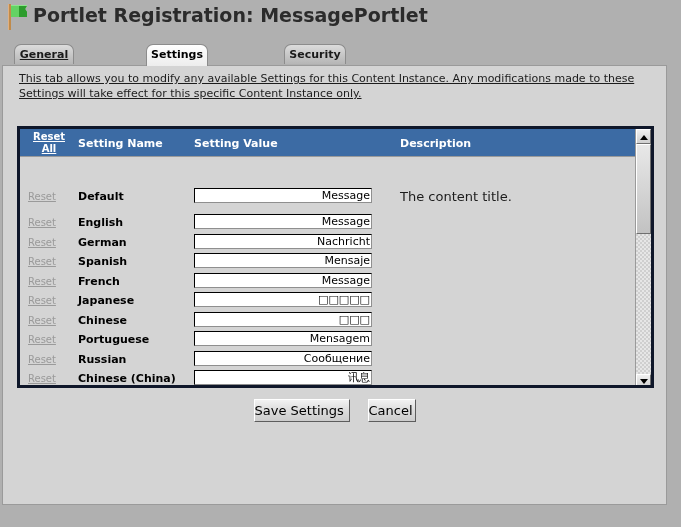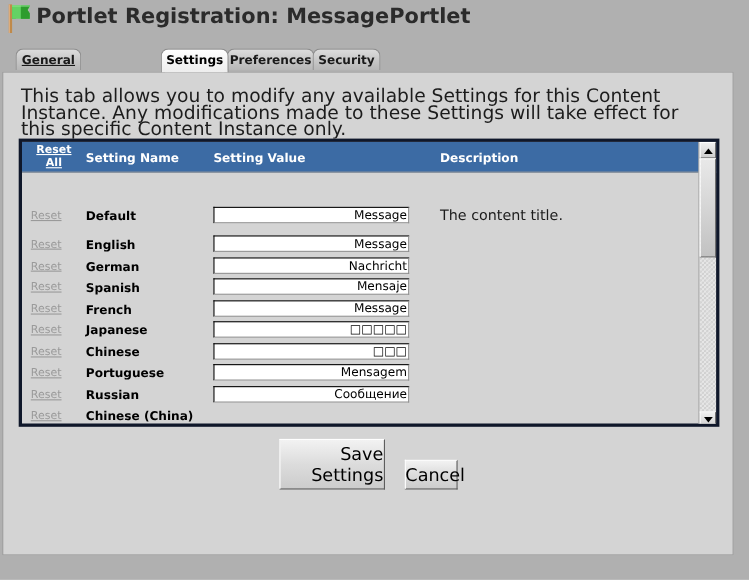--- a/index.html
+++ b/index.html
@@ -54,22 +54,22 @@
   }
 
   
   #panel {
     position: absolute; left: 2px; top: 65px; width: 665px; height: 440px;
     background: #d4d4d4;
     border: 1px solid #9a9a9a;
     box-sizing: border-box;
   }
   #intro-text {
-    position: absolute; left: 16px; top: 15px; width: 630px;
-    font-size: 17px; color: #1c1c1c; line-height: 15px;
+    position: absolute; left: 16px; top: 5px; width: 630px;
+    font-size: 11px; color: #1c1c1c; line-height: 15px; text-decoration: underline;
   }
 
   
   #grid-outer {
     position: absolute; left: 14px; top: 60px; width: 637px; height: 262px;
     border: 3px solid #0f172a;
     background: #d4d4d4;
     box-sizing: border-box;
     overflow: hidden;
   }
@@ -182,28 +182,28 @@
   }
 
   
   #btnbar {
     position: absolute; left: 0; top: 333px; width: 663px;
     text-align: center;
   }
   .btn {
     display: inline-block;
     font-family: "DejaVu Sans", "Liberation Sans", sans-serif;
-    font-size: 16px;
+    font-size: 13px;
     color: #000;
     background: linear-gradient(to bottom, #f2f2f2 0%, #dcdcdc 50%, #cccccc 100%);
     border: 1px solid #ffffff;
     border-right-color: #5d5d5d;
     border-bottom-color: #5d5d5d;
     padding: 3px 0;
-    text-align: right;
+    text-align: left;
     cursor: pointer;
     box-sizing: border-box;
   }
   #save-settings-button { width: 96px; }
   #cancel-button { width: 48px; margin-left: 18px; }
 </style>
 </head>
 <body>
 
 <div id="header">
@@ -214,21 +214,20 @@
     <path d="M5 2 L13 2 L13 14 L8 14 L5 14 Z" fill="#64d264"></path>
     <path d="M13 2 L21 2 L19 6 L21 9 L21 14 L13 14 Z" fill="#2d9c2d"></path>
     <path d="M5 2 L21 2 L21 3 L5 3 Z" fill="#8ce68c"></path>
   </svg>
   <div id="page-title">Portlet Registration: MessagePortlet</div>
 </div>
 
 <div id="tabstrip">
     <div class="tab" style="left: 14px; width: 60px; text-decoration: underline;">General</div>
     <div class="tab active" style="left: 146px; width: 62px; top: 0px;">Settings</div>
-    <div class="tab" style="left: 206px; width: 80px;">Preferences</div>
     <div class="tab" style="left: 284px; width: 62px;">Security</div>
   </div>
 
 <div id="panel">
 
   <div id="intro-text">This tab allows you to modify any available Settings for this Content Instance. Any modifications made to these Settings will take effect for this specific Content Instance only.</div>
 
   <div id="grid-outer">
 
     <div id="grid-head">
@@ -284,20 +283,21 @@
           <span class="valwrap"><input type="text" class="val" value="Mensagem" style=""></span>
         </div>
         <div class="row" style="top: 193.5px;">
           <span class="reset">Reset</span>
           <span class="name">Russian</span>
           <span class="valwrap"><input type="text" class="val" value="Сообщение" style=""></span>
         </div>
         <div class="row" style="top: 213px;">
           <span class="reset">Reset</span>
           <span class="name">Chinese (China)</span>
+          <span class="valwrap"><input type="text" class="val" value="讯息" style=""></span>
         </div>
       </div>
 
     <div id="vscroll">
       <div class="sb-btn" id="sb-up">
         <span class="sb-arrow"></span>
       </div>
       <div id="sb-track">
         <div id="sb-thumb"></div>
       </div>

